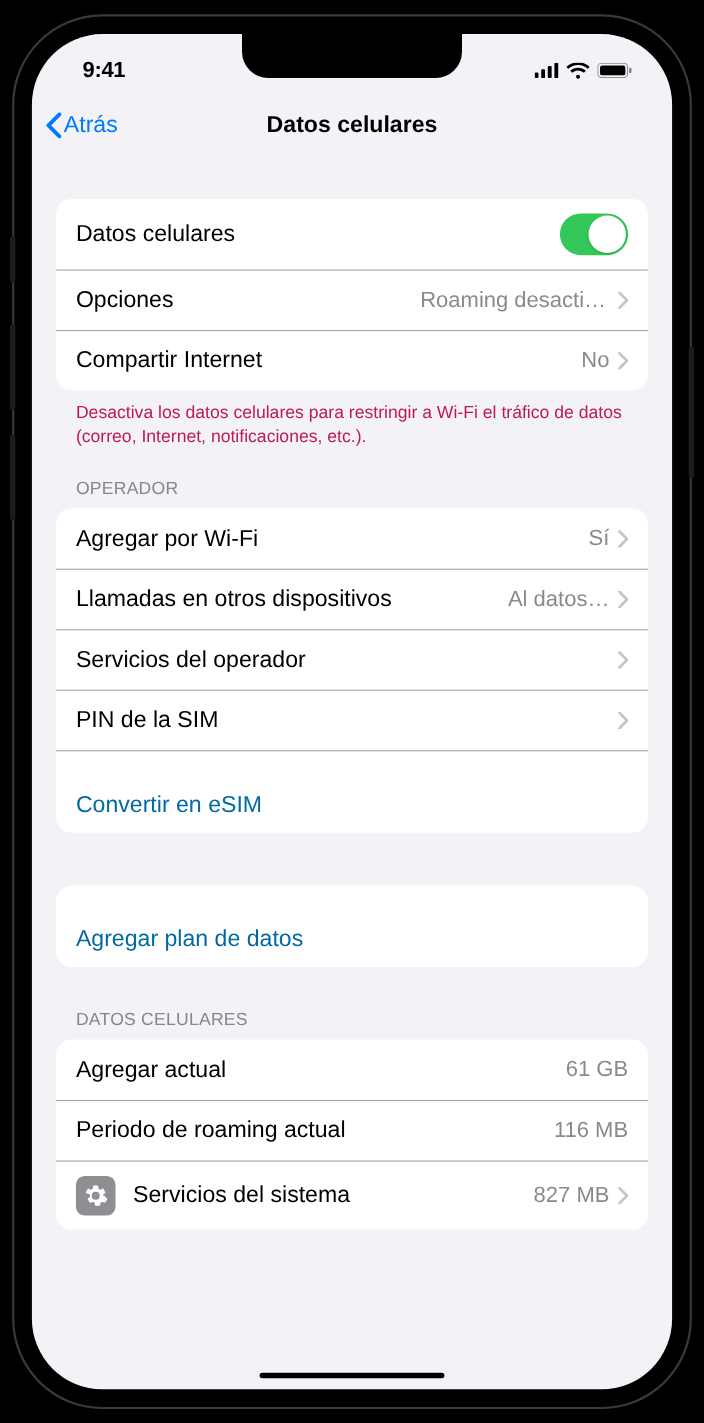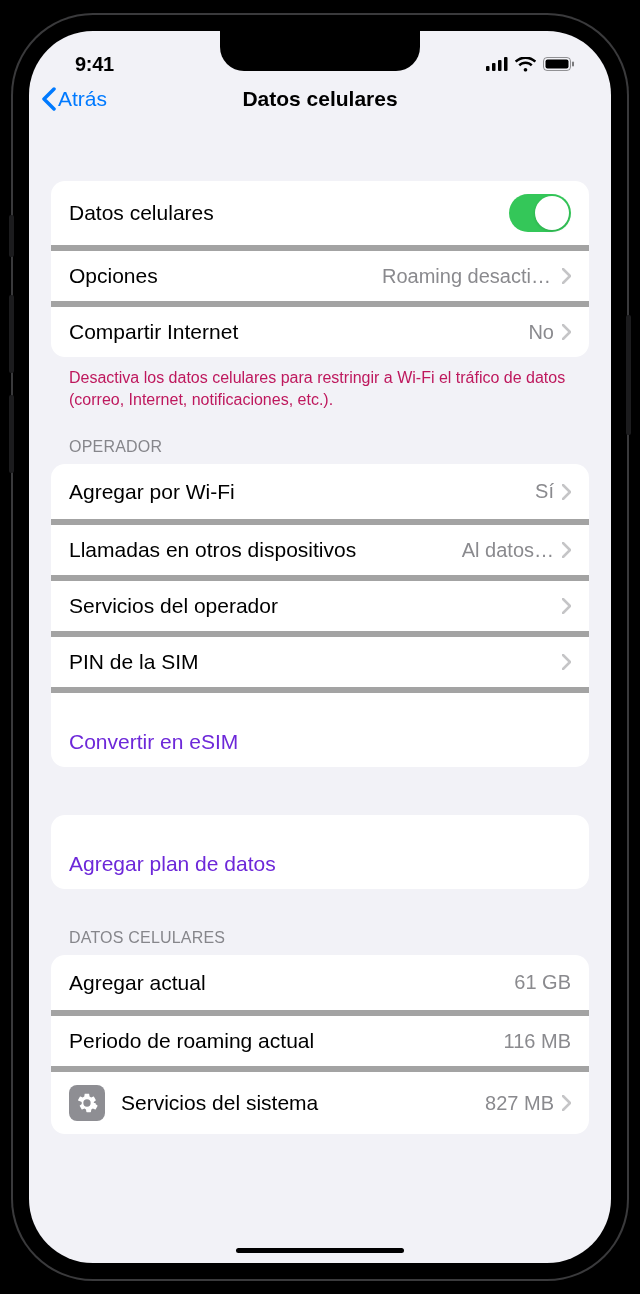--- a/index.html
+++ b/index.html
@@ -46,20 +46,21 @@
     justify-content: space-between;
     padding: 10px 36px 0 46px;
     position: relative;
     z-index: 5;
   }
   .status-time { font-size: 20px; font-weight: 700; letter-spacing: -0.3px; }
   .status-icons { display: flex; align-items: center; gap: 7px; }
   .nav-bar {
     height: 54px;
     display: flex;
+    align-items: center;
     position: relative;
   }
   .nav-back {
     display: flex;
     align-items: center;
     color: #007aff;
     font-size: 21px;
     padding-left: 12px;
     position: absolute;
     left: 0;
@@ -76,27 +77,27 @@
     background: #fff;
     border-radius: 14px;
     margin-top: 40px;
     overflow: hidden;
   }
   .row {
     display: flex;
     align-items: center;
     min-height: 55px;
     padding: 13px 18px;
-    border-top: 6px solid #a3a3a3;
+    border-top: 1px solid #a3a3a3;
     font-size: 21px;
   }
   .row:first-child { border-top: none; }
   .row-label { flex: 1; color: #000; white-space: nowrap; overflow: hidden; text-overflow: ellipsis;}
   .row-value { color: #8a8a8e; font-size: 20px; white-space: nowrap; overflow: hidden; text-overflow: ellipsis; max-width: 180px; padding-left: 8px;}
-  .row-link { color: #6d28d9; margin-top: 24px; }
+  .row-link { color: #0369a1; margin-top: 24px; }
   .chevron { margin-left: 8px; flex-shrink: 0; }
   .toggle {
     width: 62px;
     height: 38px;
     background: #34c759;
     border-radius: 19px;
     position: relative;
     flex-shrink: 0;
   }
   .toggle::after {

